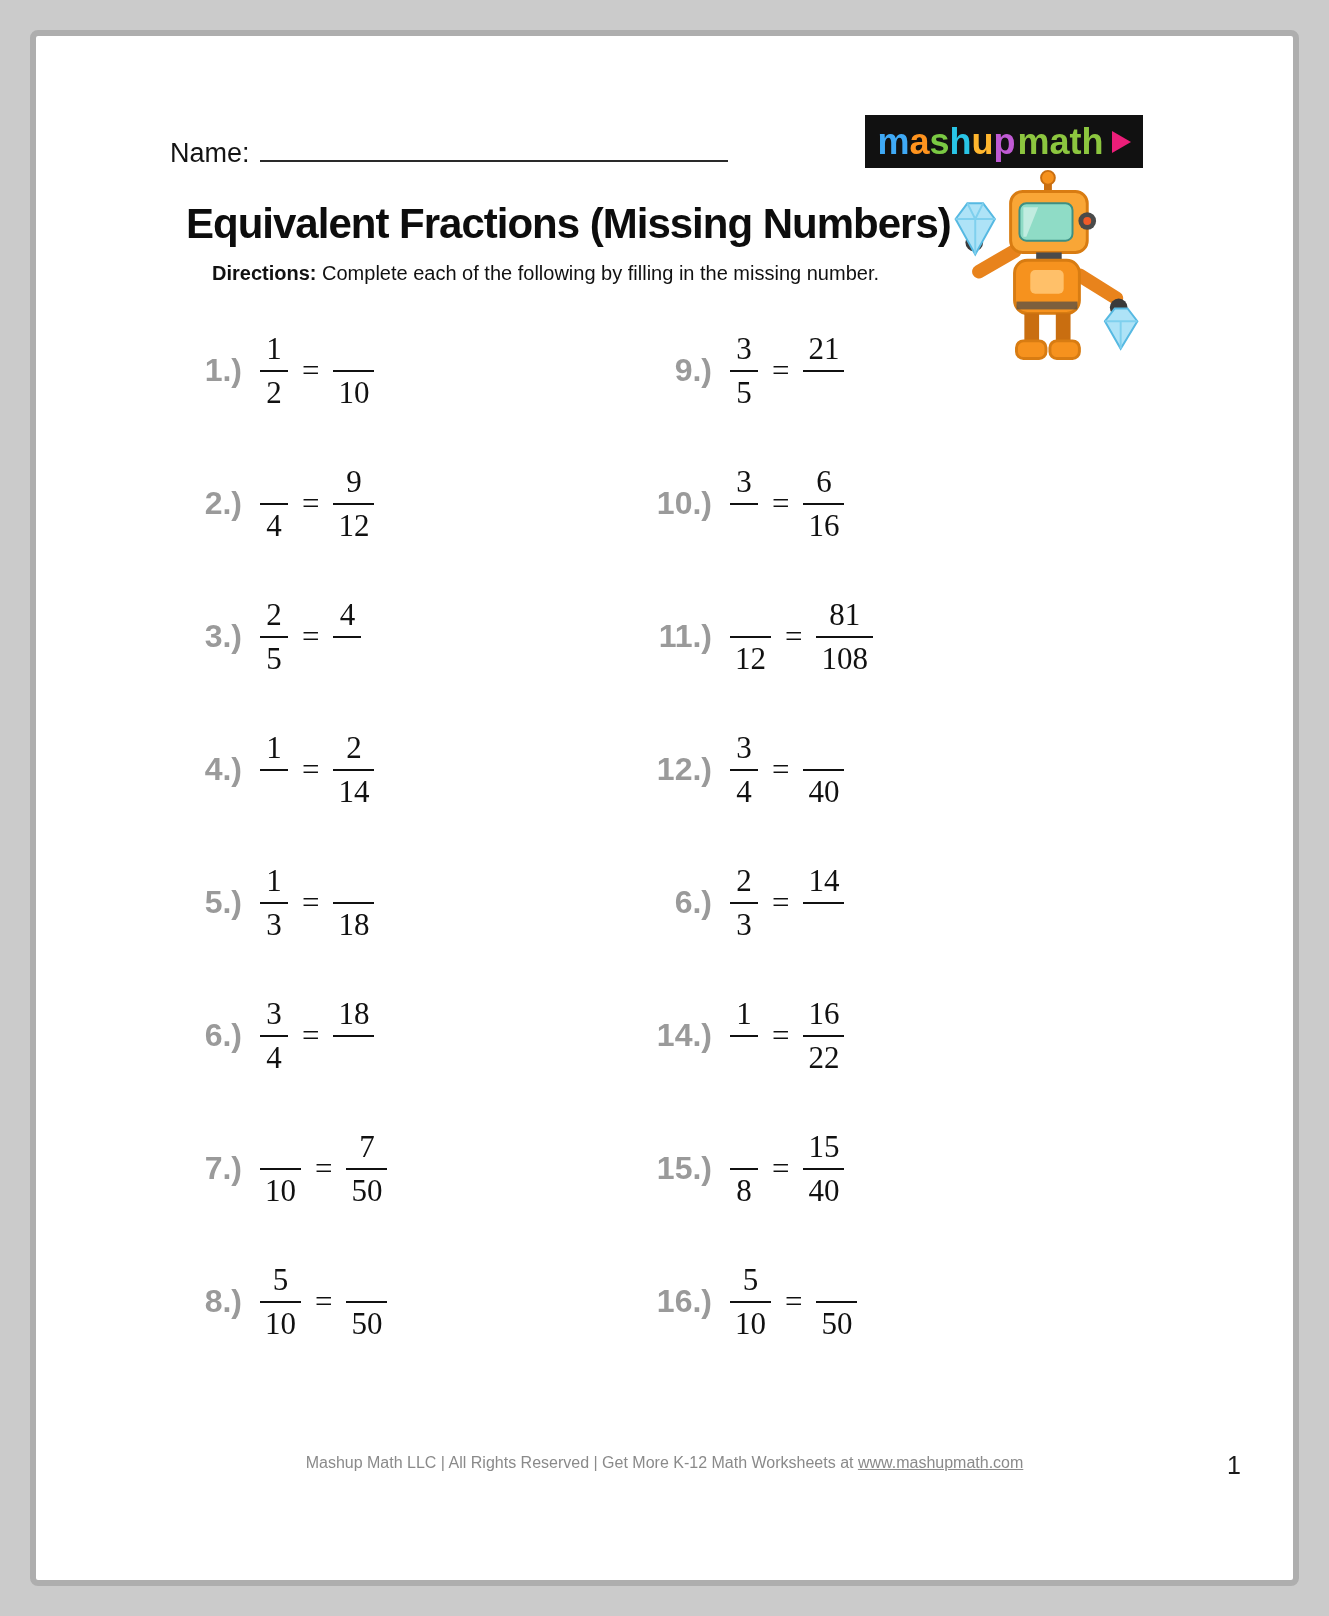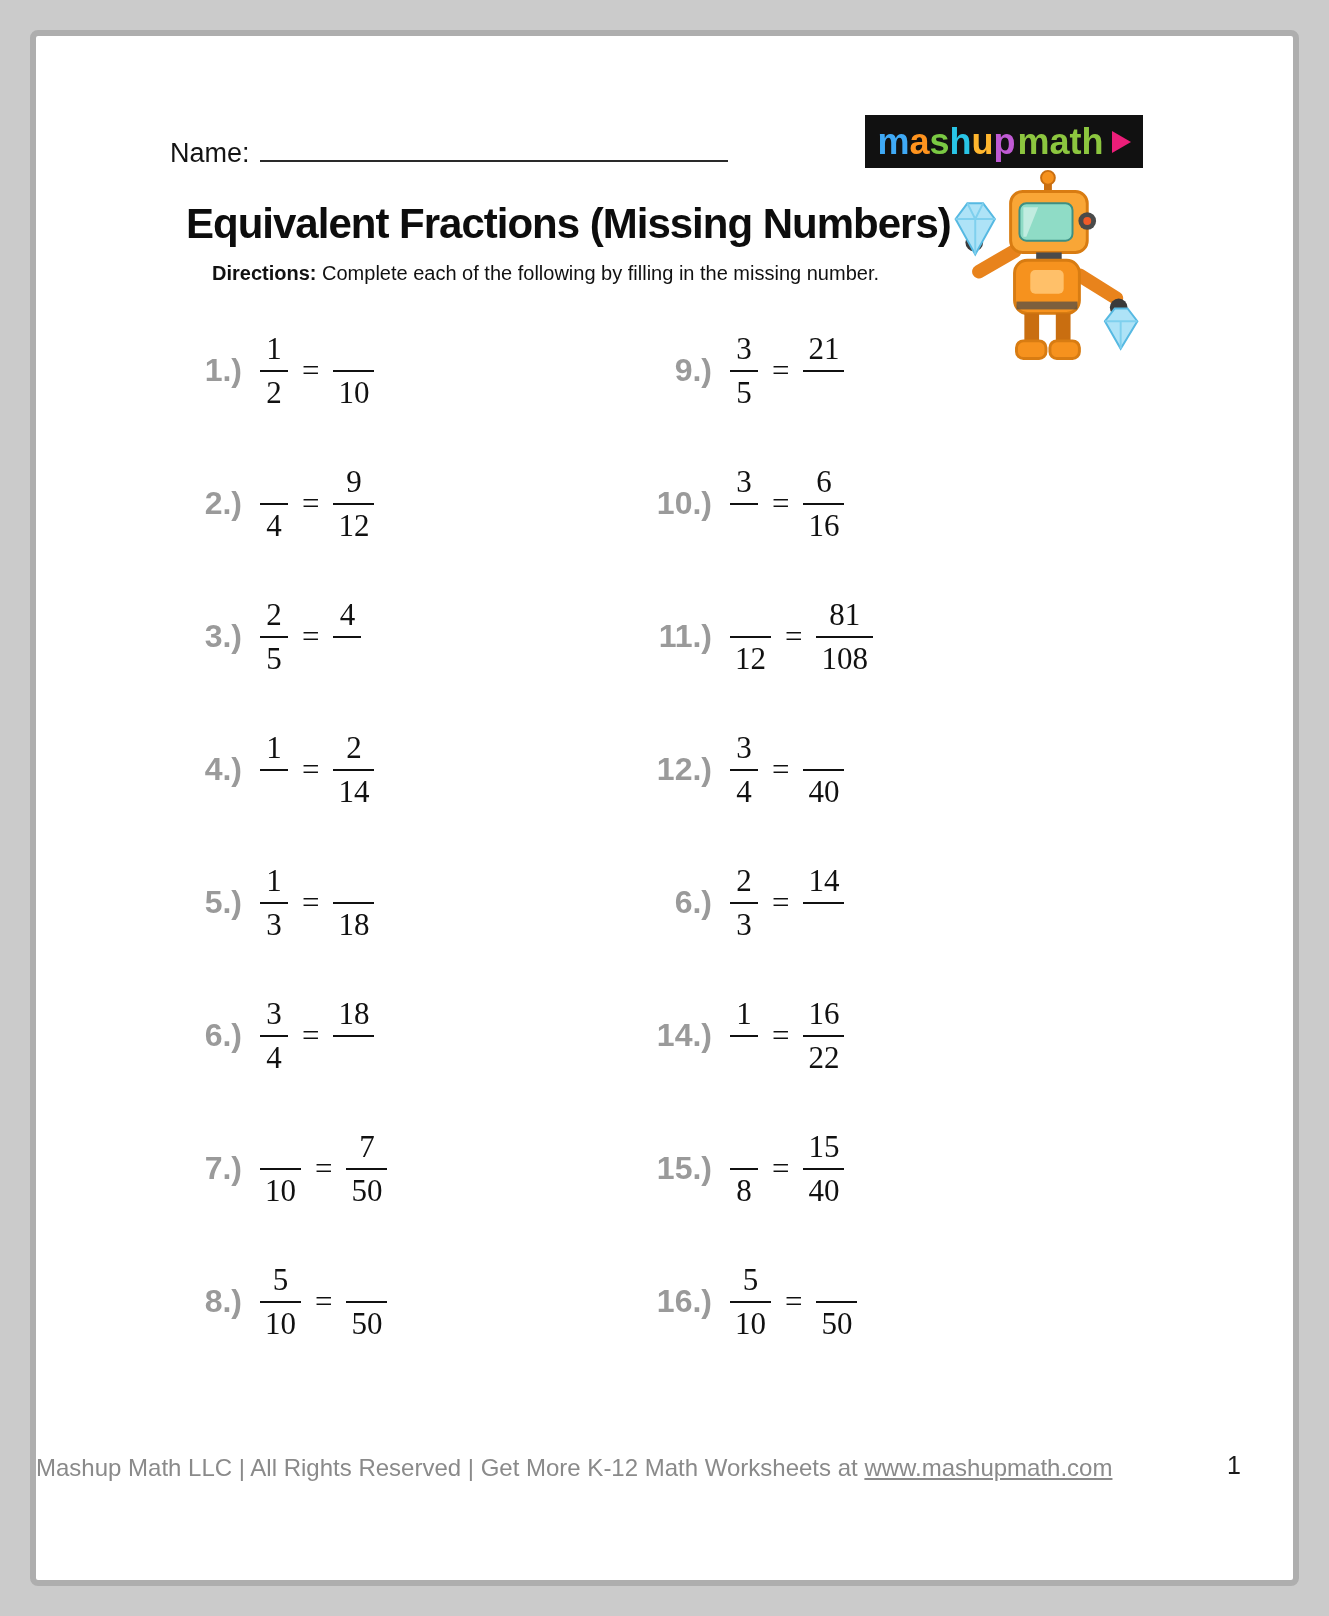--- a/index.html
+++ b/index.html
@@ -83,21 +83,22 @@
   .frac { display: inline-flex; flex-direction: column; align-items: stretch; text-align: center; }
   .frac .num {
     padding: 0 5px 3px; min-width: 28px; line-height: 1.15;
     border-bottom: 2px solid #111;
   }
   .frac .den { padding: 3px 5px 0; min-width: 28px; line-height: 1.15; }
   .eq { margin: 0 14px; }
   
   .footer {
     position: absolute; left: 0; right: 0; top: 1418px;
-    font-size: 24px; color: #8a8a8a;
+    text-align: center;
+    font-size: 16px; color: #8a8a8a;
   }
   .footer-link { color: #8a8a8a; text-decoration: underline; cursor: pointer; }
   .page-number {
     position: absolute; right: 52px; top: 1415px;
     font-size: 25px; color: #1a1a1a;
   }
 </style>
 </head>
 <body>
 

